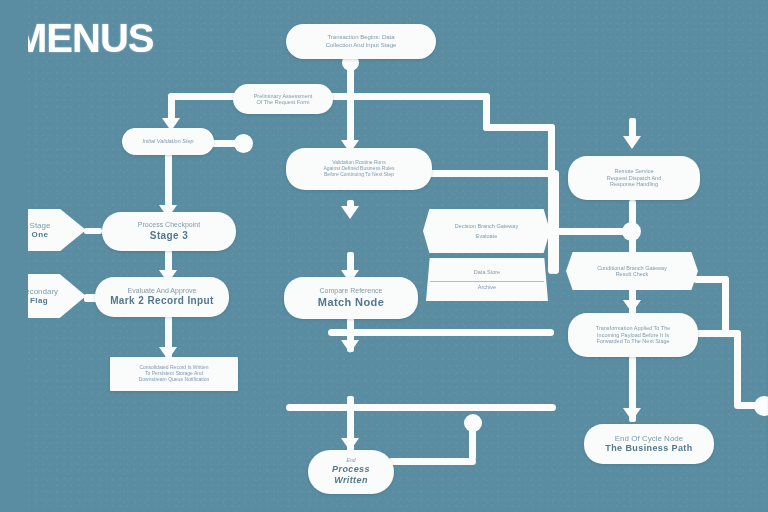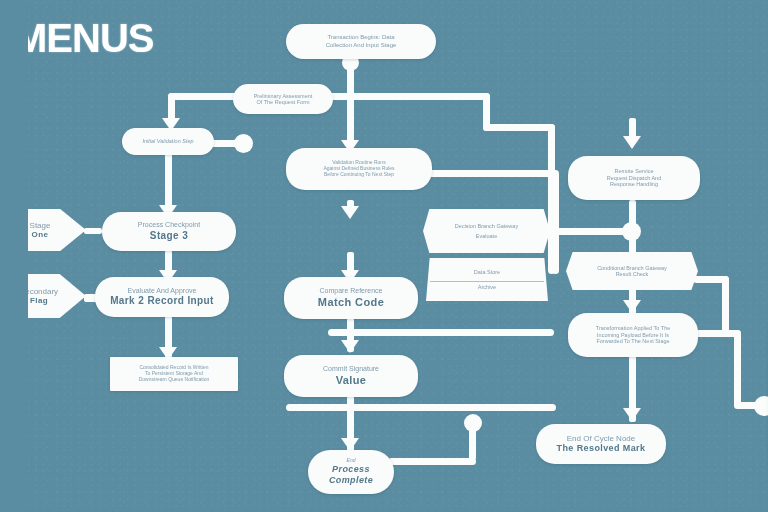--- a/index.html
+++ b/index.html
@@ -252,36 +252,30 @@
       <span class="ln">Validation Routine Runs</span>
       <span class="ln">Against Defined Business Rules</span>
       <span class="ln">Before Continuing To Next Step</span>
     </span>
   </div>
 
 
   <div class="node rect" style="left:256px;top:277px;width:134px;height:42px;font-size:7px;">
     <span class="lines">
       <span class="ln blur">Compare Reference</span>
-      <span class="ln strong" style="font-size:11px;">Match Code</span>
-    </span>
-  </div>
-
-  <div class="node rect" style="left:256px;top:355px;width:134px;height:42px;font-size:7px;">
-    <span class="lines">
-      <span class="ln blur">Commit Signature</span>
-      <span class="ln strong" style="font-size:11px;">Value</span>
-    </span>
-  </div>
+      <span class="ln strong" style="font-size:11px;">Match Node</span>
+    </span>
+  </div>
+
 
   <div class="node pill" style="left:280px;top:450px;width:86px;height:44px;font-size:7px;">
     <span class="lines">
       <span class="ln blur" style="font-size:5px;">End</span>
       <span class="ln strong" style="font-size:9px;">Process</span>
-      <span class="ln strong" style="font-size:9px;">Complete</span>
+      <span class="ln strong" style="font-size:9px;">Written</span>
     </span>
   </div>
 
   <div class="node hex" style="left:395px;top:209px;width:127px;height:44px;font-size:5.5px;">
     <span class="lines blur">
       <span class="ln">Decision Branch Gateway</span>
       <span class="ln" style="margin-top:4px;">Evaluate</span>
     </span>
   </div>
 
@@ -309,24 +303,24 @@
   </div>
 
   <div class="node rect" style="left:540px;top:313px;width:130px;height:44px;font-size:5.5px;">
     <span class="lines blur">
       <span class="ln">Transformation Applied To The</span>
       <span class="ln">Incoming Payload Before It Is</span>
       <span class="ln">Forwarded To The Next Stage</span>
     </span>
   </div>
 
-  <div class="node rect" style="left:508px;top:424px;width:130px;height:40px;font-size:8px;">
+  <div class="node rect" style="left:556px;top:424px;width:130px;height:40px;font-size:8px;">
     <span class="lines">
       <span class="ln blur">End Of Cycle Node</span>
-      <span class="ln strong" style="font-size:9px;">The Resolved Mark</span>
+      <span class="ln strong" style="font-size:9px;">The Business Path</span>
     </span>
   </div>
 
   <div class="panel" style="left:742px;top:318px;width:46px;height:152px;">
     <div class="panel-head" style="left:5px;top:7px;width:42px;height:22px;"></div>
     <div class="panel-chip" style="left:5px;top:36px;width:16px;height:12px;"></div>
     <div class="panel-line" style="left:5px;top:56px;width:22px;height:4px;"></div>
     <div class="panel-line" style="left:5px;top:63px;width:14px;height:3px;"></div>
     <div class="panel-line" style="left:5px;top:73px;width:20px;height:3px;"></div>
     <div class="panel-line" style="left:5px;top:89px;width:26px;height:4px;"></div>

